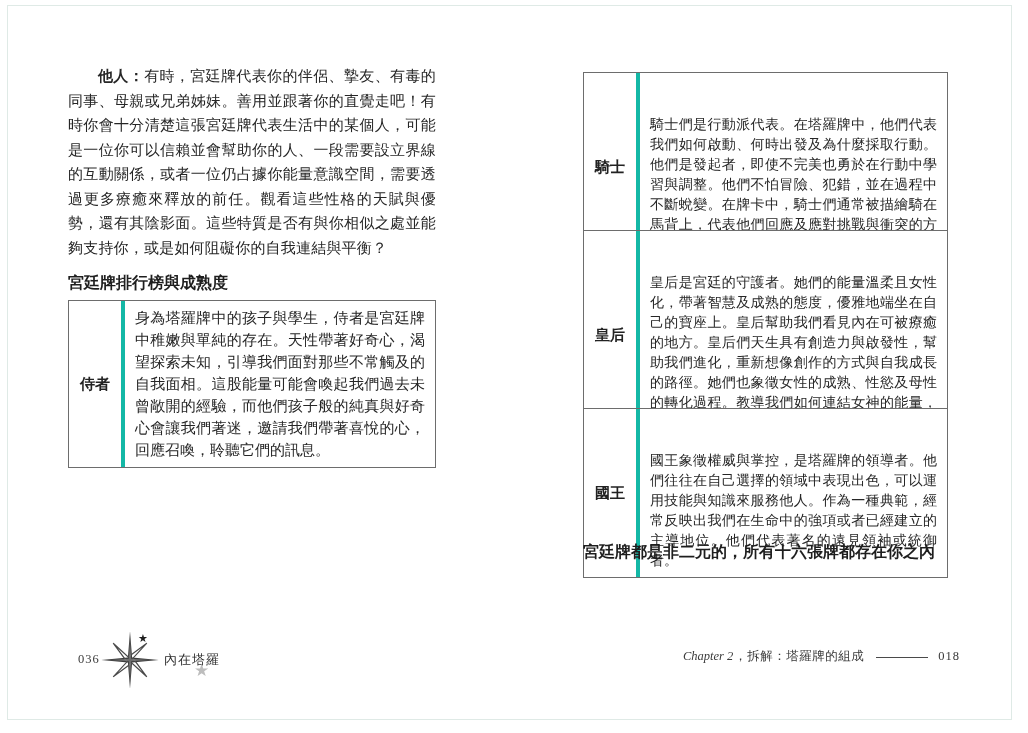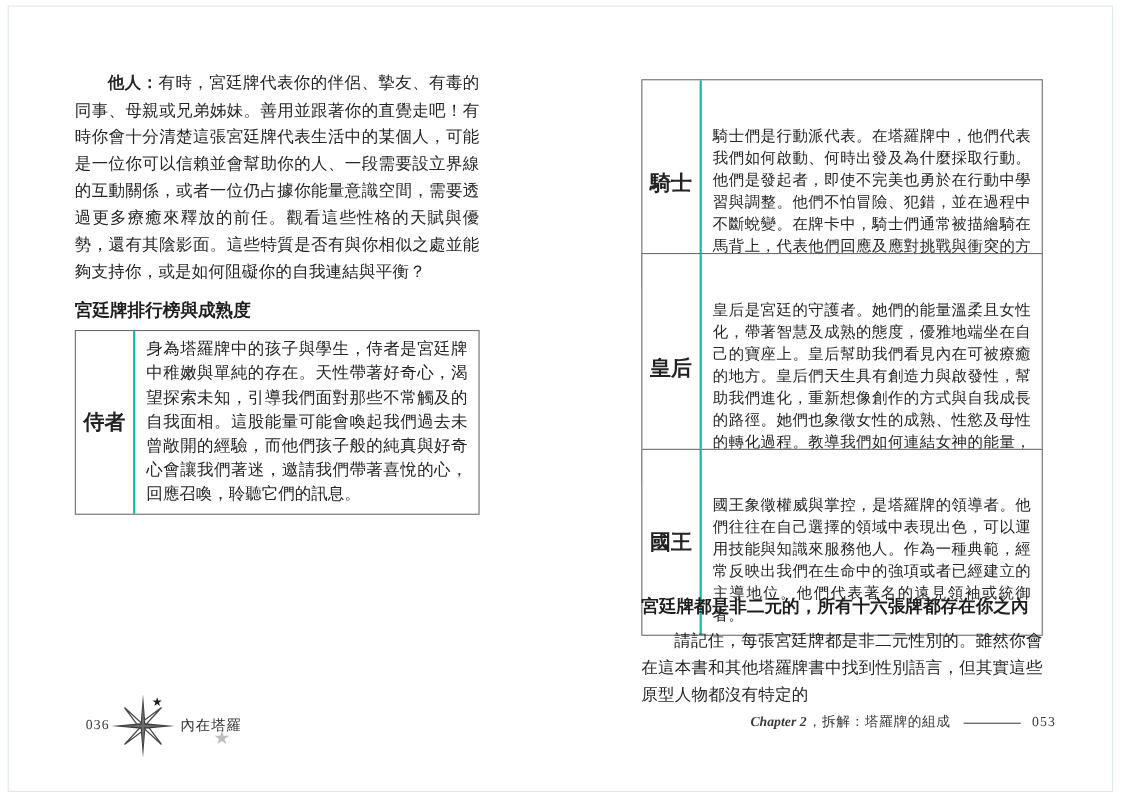--- a/index.html
+++ b/index.html
@@ -11,42 +11,42 @@
   .page-left{left:68px;top:64px;width:368px;}
   .page-right{left:583px;top:72px;width:365px;}
   p.body-para{margin:0;font-size:15px;line-height:24.5px;text-align:justify;
        text-indent:2em;letter-spacing:0.2px;}
   p.body-para + p.body-para{margin-top:7px;}
   .lead{font-weight:bold;font-family:"Liberation Sans","DejaVu Sans",sans-serif;}
   h3.section-heading{margin:13px 0 7px 0;font-size:16px;line-height:20px;
        font-family:"Liberation Sans","DejaVu Sans",sans-serif;font-weight:bold;color:#1e1e1e;}
   .court-box{display:flex;border:1px solid #6d6d6d;background:#fff;}
   .court-label{flex:0 0 52px;display:flex;align-items:center;justify-content:center;
-       border-right:2px solid #14b8a6;font-weight:bold;font-size:19px;color:#222;}
+       border-right:4px solid #14b8a6;font-weight:bold;font-size:15px;color:#222;}
   .court-text{flex:1;padding:6px 10px;font-size:14px;line-height:21px;text-align:justify;}
   .page-left .court-text{font-size:15px;line-height:22px;}
   .page-right .court-box{margin-bottom:0;}
   .rbox-1{position:absolute;left:0;top:0;width:363px;}
   .rbox-2{position:absolute;left:0;top:158px;width:363px;}
   .rbox-3{position:absolute;left:0;top:336px;width:363px;}
   .page-right .court-text{font-size:14px;line-height:20px;margin-top:36px;}
   .right-lower{position:absolute;left:0;top:470px;width:365px;}
   .right-lower h3{margin:0 0 9px 0;}
   .right-lower p{margin:0;}
   
   .footer-left{position:absolute;left:78px;top:630px;width:220px;height:70px;font-size:12.5px;color:#3a3a3a;}
   .footer-left .pagenum{position:absolute;left:0;top:22px;letter-spacing:1px;}
   .sparkle{position:absolute;left:22px;top:0;width:60px;height:60px;}
   .small-star{position:absolute;left:60px;top:2px;font-size:11px;color:#1e1e1e;}
   .book-title{position:absolute;left:86px;top:21px;font-size:13px;
        font-family:"Liberation Sans","DejaVu Sans",sans-serif;color:#2d2d2d;letter-spacing:1px;}
   .gray-star{position:absolute;left:116px;top:30px;font-size:17px;color:#bdbdbd;}
   .footer-right{position:absolute;left:0;top:648px;width:960px;display:flex;
        justify-content:flex-end;align-items:center;font-size:12.5px;color:#3a3a3a;}
-  .chapter-italic{font-style:italic;font-family:"Liberation Serif","DejaVu Serif",serif;font-weight:bold;}
+  .chapter-italic{font-style:italic;font-family:"Liberation Serif","DejaVu Serif",serif;}
   .chapter-rest{margin-left:1px;letter-spacing:0.5px;text-align:right;}
   .footer-dash{width:52px;height:0;border-top:1px solid #4a4a4a;margin:2px 10px 0 12px;}
   .footer-right .pagenum{letter-spacing:1px;}
 </style>
 </head>
 <body>
 
 <div class="scan-border"></div>
 
 <div class="page page-left">
@@ -66,21 +66,20 @@
   <div class="court-box rbox-2">
     <div class="court-label">皇后</div>
     <div class="court-text">皇后是宮廷的守護者。她們的能量溫柔且女性化，帶著智慧及成熟的態度，優雅地端坐在自己的寶座上。皇后幫助我們看見內在可被療癒的地方。皇后們天生具有創造力與啟發性，幫助我們進化，重新想像創作的方式與自我成長的路徑。她們也象徵女性的成熟、性慾及母性的轉化過程。教導我們如何連結女神的能量，滋養自己也滋養他人。</div>
   </div>
   <div class="court-box rbox-3">
     <div class="court-label">國王</div>
     <div class="court-text">國王象徵權威與掌控，是塔羅牌的領導者。他們往往在自己選擇的領域中表現出色，可以運用技能與知識來服務他人。作為一種典範，經常反映出我們在生命中的強項或者已經建立的主導地位。他們代表著名的遠見領袖或統御者。</div>
   </div>
   <div class="right-lower">
     <h3 class="section-heading">宮廷牌都是非二元的，所有十六張牌都存在你之內</h3>
-    <p class="body-para">請記住，每張宮廷牌都是非二元性別的。雖然你會在這本書和其他塔羅牌書中找到性別語言，但其實這些原型人物都沒有特定的</p>
   </div>
 </div>
 
 <div class="footer-left">
   <span class="pagenum">036</span>
   <span class="sparkle">
     <svg width="60" height="60" viewBox="0 0 100 100">
       <path d="M50 2 L53.5 46 L98 50 L53.5 54 L50 98 L46.5 54 L2 50 L46.5 46 Z" fill="#3b3b3b"></path>
       <path d="M22 22 L47 45 L78 22 L55 47 L78 78 L53 55 L22 78 L45 53 Z" fill="none" stroke="#4a4a4a" stroke-width="2"></path>
       <path d="M50 14 L52 48 L86 50 L52 52 L50 86 L48 52 L14 50 L48 48 Z" fill="#ffffff" opacity="0.25"></path>
@@ -88,14 +87,14 @@
   </span>
   <span class="small-star">★</span>
   <span class="book-title">內在塔羅</span>
   <span class="gray-star">★</span>
 </div>
 
 <div class="footer-right">
   <span class="chapter-italic">Chapter 2</span>
   <span class="chapter-rest">，拆解：塔羅牌的組成</span>
   <span class="footer-dash"></span>
-  <span class="pagenum">053</span>
+  <span class="pagenum">018</span>
 </div>
 
 </body></html>

